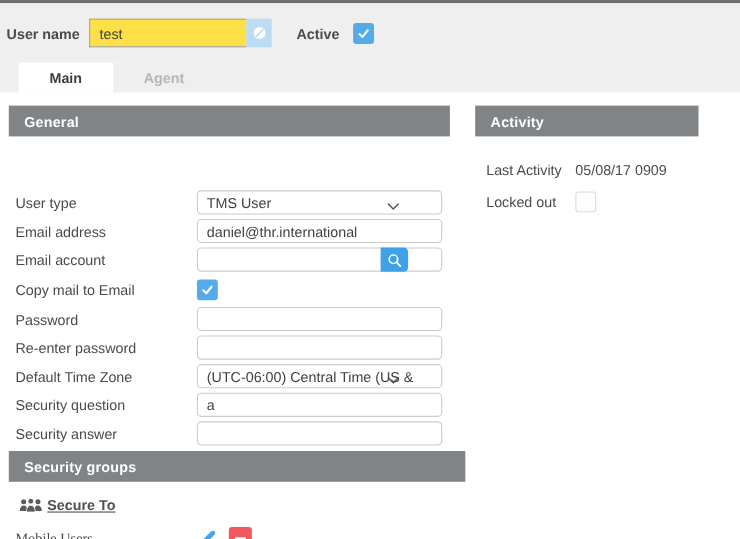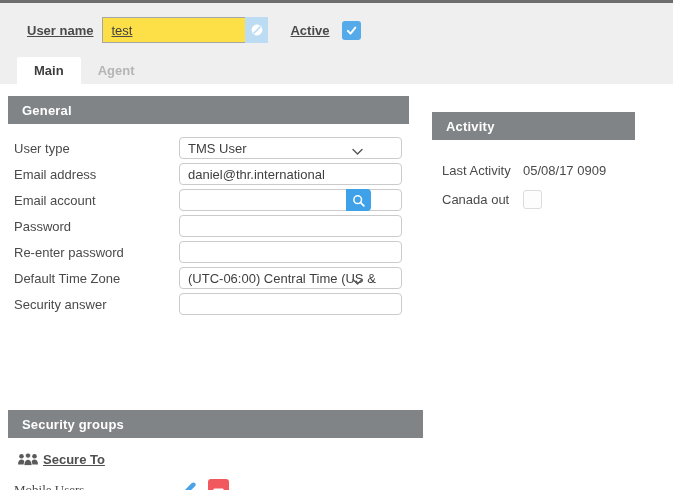--- a/index.html
+++ b/index.html
@@ -12,22 +12,21 @@
     font-size: 13px;
     color: #4a4a4a;
     overflow: hidden;
   }
   
   .top-strip { height: 3px; background: #6e6e6e; }
   .topbar {
     background: #efefef;
     height: 54px;
     display: flex; align-items: center;
-    padding-left: 27px;
-    text-decoration: underline;
+    padding-left: 6px;
   }
   .topbar-label { font-weight: bold; color: #4a4a4a; margin-right: 9px; }
   .username-wrap { display: flex; align-items: stretch; height: 26px; }
   .username-input {
     width: 143px; height: 26px;
     border: 1px solid #a6a6a6; border-right: none;
     background: #fde047; color: #3f3f3f;
     font-family: "Liberation Sans", sans-serif; font-size: 13px;
     padding: 0 8px; outline: none;
   }
@@ -45,38 +44,38 @@
   .checkbox.checked { background: #55abe9; }
   .checkbox.unchecked { background: #fdfdfd; border: 1px solid #dcdcdc; }
   
   .tabstrip {
     background: #efefef;
     height: 27px;
     display: flex; align-items: stretch;
     padding-left: 17px;
   }
   .tab {
-    padding: 0 17px;
+    padding: 0 28px;
     display: flex; align-items: center;
     font-weight: bold; cursor: pointer;
     border-radius: 2px 2px 0 0;
   }
   .tab.active { background: #ffffff; color: #3d3d3d; }
   .tab.inactive { color: #b5b5b5; }
   
   .section-header {
     height: 28px; background: #808487; color: #ffffff;
     font-weight: bold; display: flex; align-items: center;
     padding-left: 14px; letter-spacing: 0.2px;
   }
   .general-col { position: absolute; left: 8px; top: 96px; width: 401px; }
-  .activity-col { position: absolute; left: 432px; top: 112px; width: 203px; }
+  .activity-col { position: absolute; left: 432px; top: 96px; width: 203px; }
   .secgroups-col { position: absolute; left: 8px; top: 410px; width: 415px; }
   
-  .form-rows { padding: 13px 0 0 6px; }
+  .form-rows { padding: 13px 0 0 6px; margin-top: 36px; }
   .form-row { display: flex; align-items: center; height: 22px; margin-bottom: 4px; }
   .form-label { width: 165px; flex: 0 0 165px; color: #4a4a4a; }
   .field { position: relative; width: 192px; }
   .text-input {
     width: 223px; height: 22px;
     border: 1px solid #cbcbcb; border-radius: 4px;
     padding: 0 8px; font-family: "Liberation Sans", sans-serif;
     font-size: 13px; color: #3f3f3f; outline: none; background: #fff;
   }
   .select-box {
@@ -194,20 +193,30 @@
         </span>
         <span class="pencil-after">
           <span style="display:inline-flex;">
             <svg width="19" height="19" viewBox="0 0 20 20">
               <path d="M3 17 L4.3 12.6 L13.8 3.1 C14.7 2.2 16.2 2.2 17 3.1 C17.9 3.9 17.9 5.4 17 6.2 L7.5 15.8 Z" fill="#a9d5f3"></path>
             </svg>
           </span>
         </span>
       </div>
 
+      <div class="form-row" style="height:24px;">
+        <span class="form-label">Copy mail to Email</span>
+        <span class="checkbox checked">
+          <span style="display:inline-flex;">
+            <svg width="13" height="13" viewBox="0 0 16 16">
+              <polyline points="3.5,8.5 6.8,11.8 12.7,4.5" fill="none" stroke="#ffffff" stroke-width="2.4" stroke-linecap="round" stroke-linejoin="round"></polyline>
+            </svg>
+          </span>
+        </span>
+      </div>
 
       <div class="form-row">
         <span class="form-label">Password</span>
         <span class="field">
           <input class="text-input" type="password" value="" style="">
         </span>
       </div>
 
       <div class="form-row">
         <span class="form-label">Re-enter password</span>
@@ -223,40 +232,46 @@
             <span class="select-value">(UTC-06:00) Central Time (US &amp; Canada)</span>
           </span>
           <span class="select-chevron">
             <svg width="11" height="8" viewBox="0 0 11 8">
                 <polyline points="1,1.5 5.5,6 10,1.5" fill="none" stroke="#555" stroke-width="1.4" stroke-linecap="round" stroke-linejoin="round"></polyline>
               </svg>
           </span>
         </span>
       </div>
 
+      <div class="form-row">
+        <span class="form-label">Security question</span>
+        <span class="field">
+          <input class="text-input" type="text" value="a" style="">
+        </span>
+      </div>
 
       <div class="form-row">
         <span class="form-label">Security answer</span>
         <span class="field">
           <input class="text-input" type="text" value="" style="">
         </span>
       </div>
 
     </div>
   </div>
 
   <div class="activity-col">
     <div class="section-header">Activity</div>
     <div class="activity-rows">
       <div class="activity-row">
         <span class="activity-label">Last Activity</span>
         <span class="activity-value">05/08/17 0909</span>
       </div>
       <div class="activity-row">
-        <span class="activity-label">Canada out</span>
+        <span class="activity-label">Locked out</span>
         <span class="checkbox unchecked"></span>
       </div>
     </div>
   </div>
 
   <div class="secgroups-col">
     <div class="section-header">Security groups</div>
 
     <div class="secure-to-row">
       <span style="display:inline-flex;">

